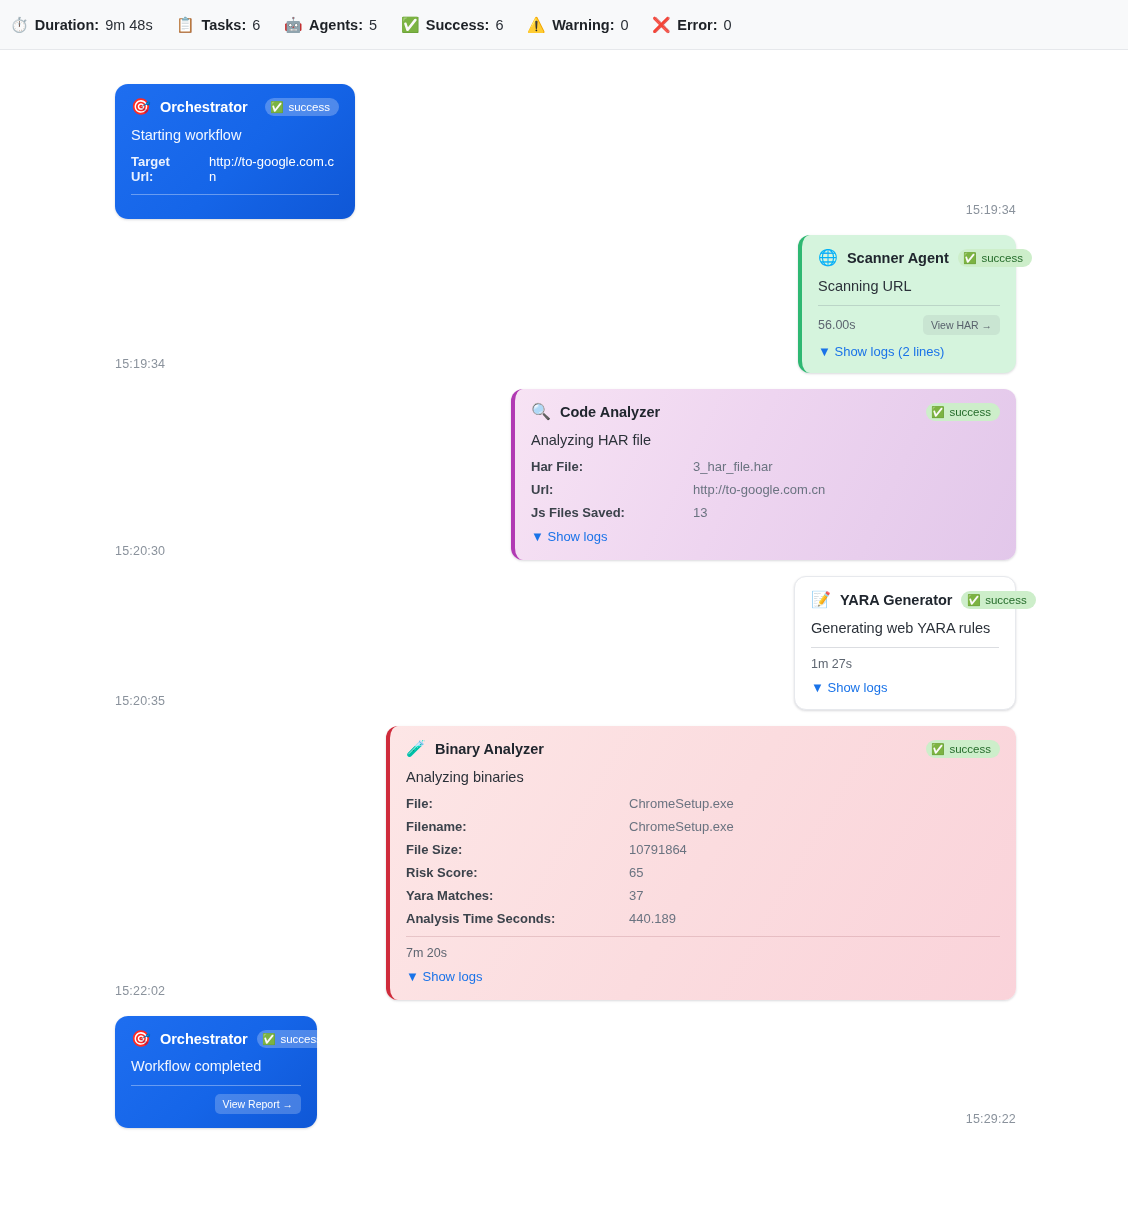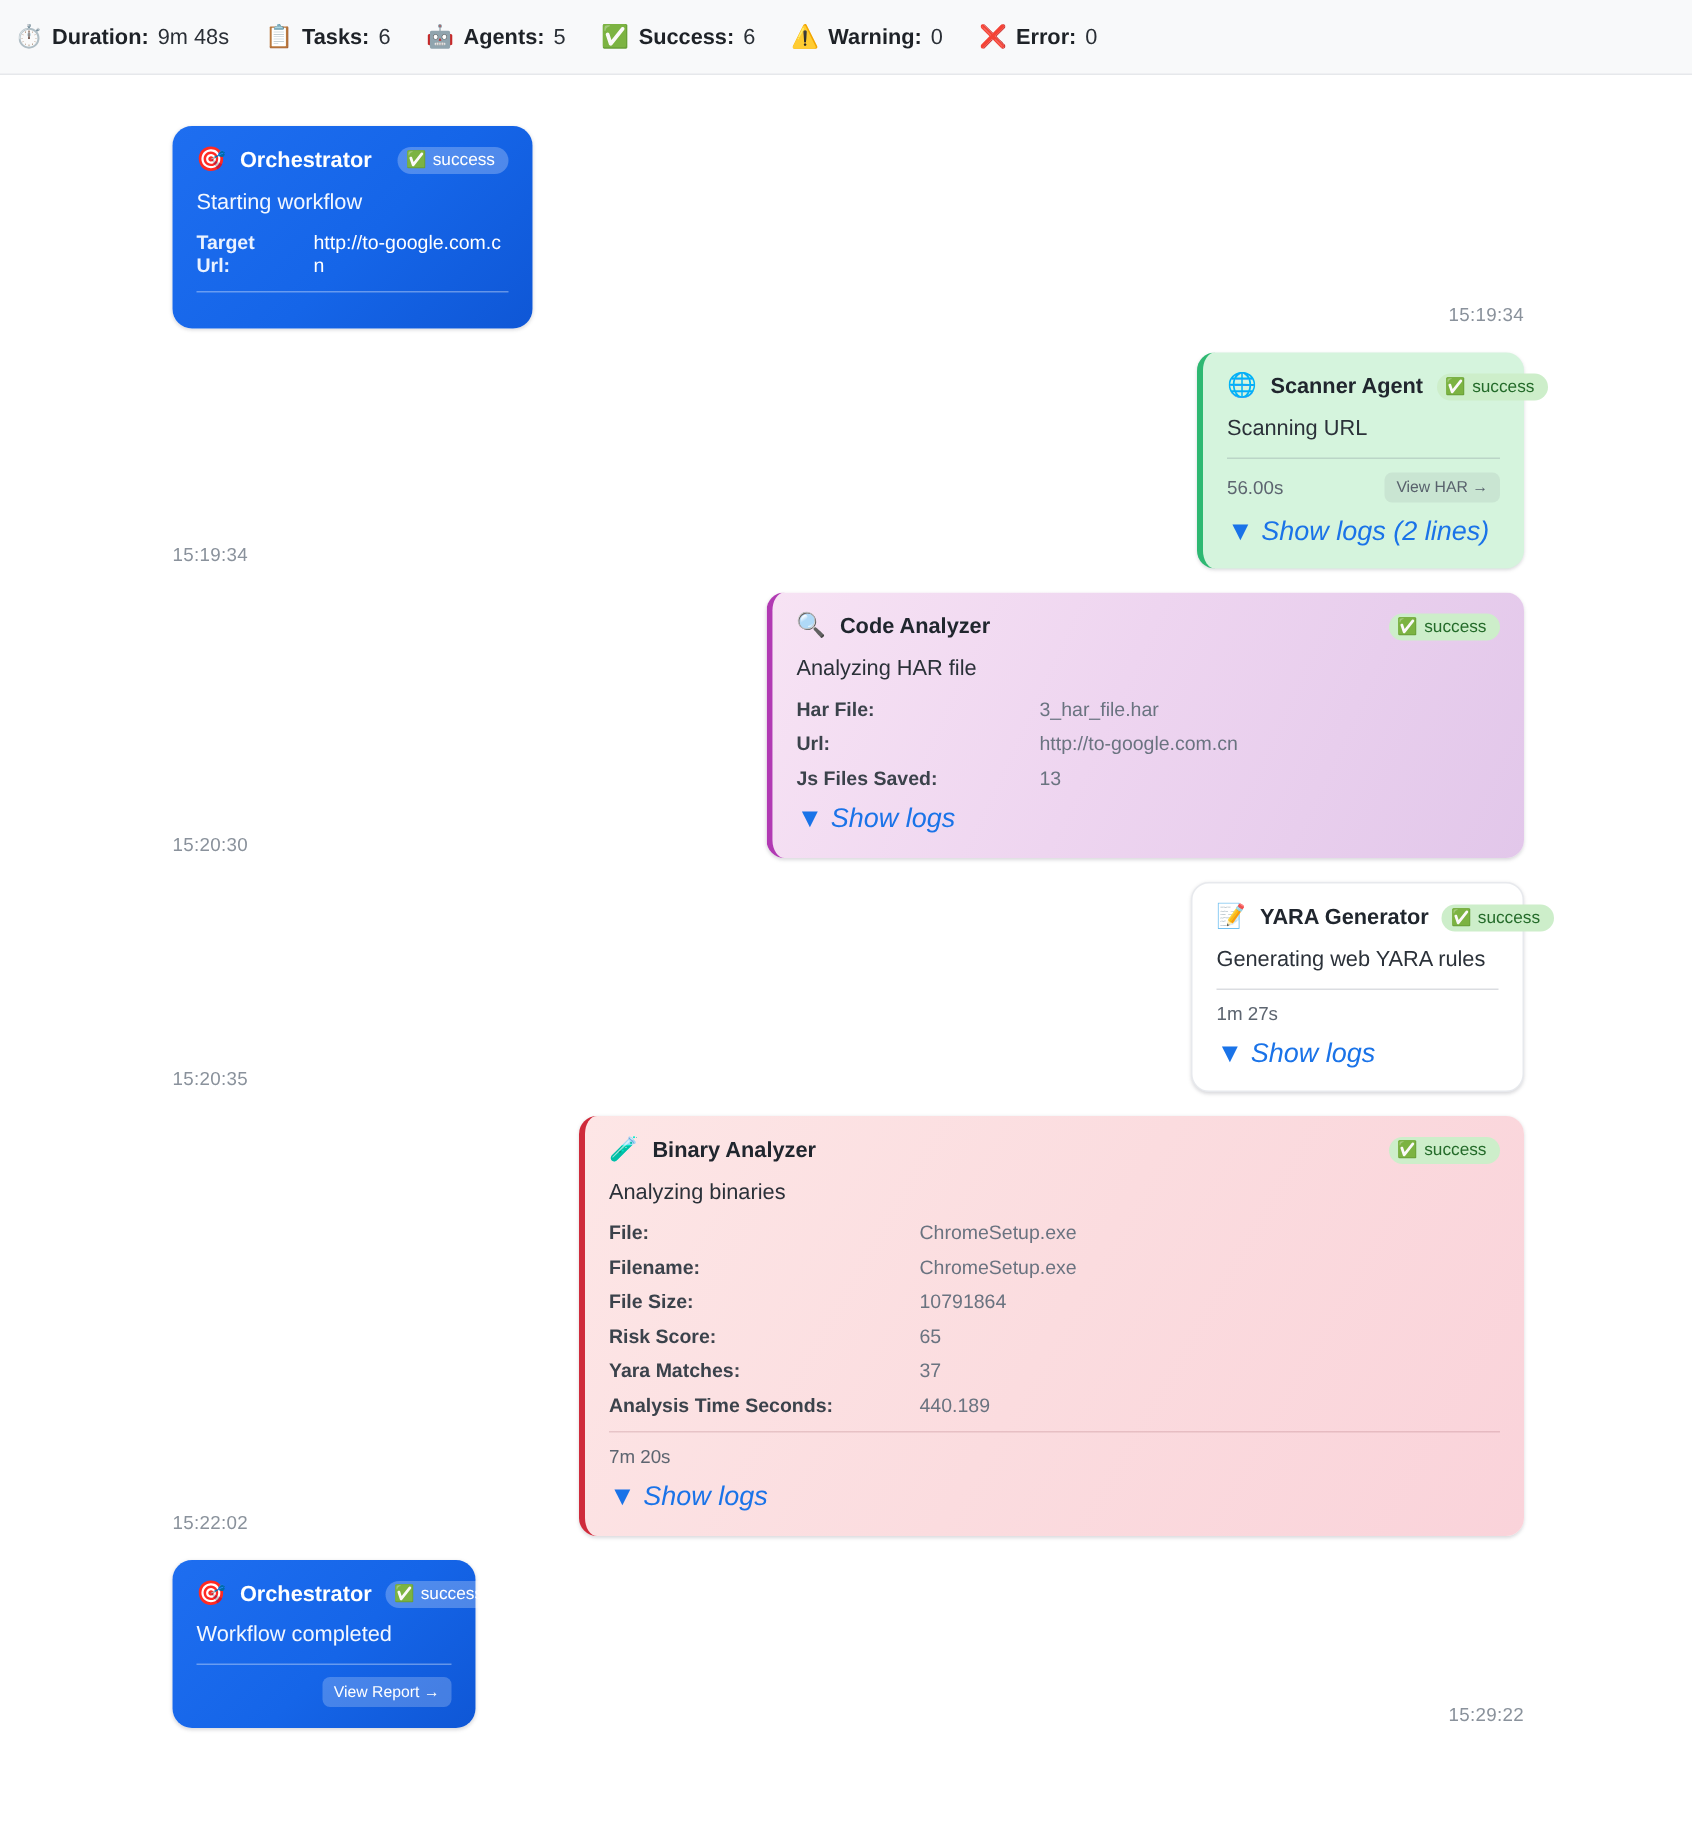--- a/index.html
+++ b/index.html
@@ -129,25 +129,24 @@
     display: flex;
     align-items: center;
   }
   .dur {
     font-size: 12.5px;
     color: #5d6570;
   }
   .logs-link {
     display: block;
     margin-top: 9px;
-    font-size: 18px;
+    font-size: 13px;
     color: #1a73e8;
     cursor: pointer;
     white-space: nowrap;
-    font-style: italic;
   }
   .pill-btn {
     margin-left: auto;
     font-size: 10.5px;
     color: #58616c;
     background: rgba(120,130,140,.13);
     border: none;
     border-radius: 5px;
     padding: 4px 8px;
     cursor: pointer;
@@ -225,21 +224,21 @@
 
   
   .card.binary {
     width: 630px;
     background: linear-gradient(120deg,#fde6e6 0%,#fbdcdf 50%,#fad3da 100%);
     border-left: 4px solid #cf2b3b;
     border-radius: 12px;
     padding: 14px 16px 16px 16px;
   }
   .card.binary .dkey { width: 207px; }
-  .card.binary .drow { margin-bottom: 8px; }
+  .card.binary .drow { margin-bottom: 8px; gap: 16px; }
   .card.binary .card-foot { border-top: 1px solid rgba(160,90,100,.22); }
 </style>
 </head>
 <body>
 
 <div class="statsbar">
 
   <div class="stat">
     <span class="ico">⏱️</span>
     <span class="lbl">Duration:</span>

